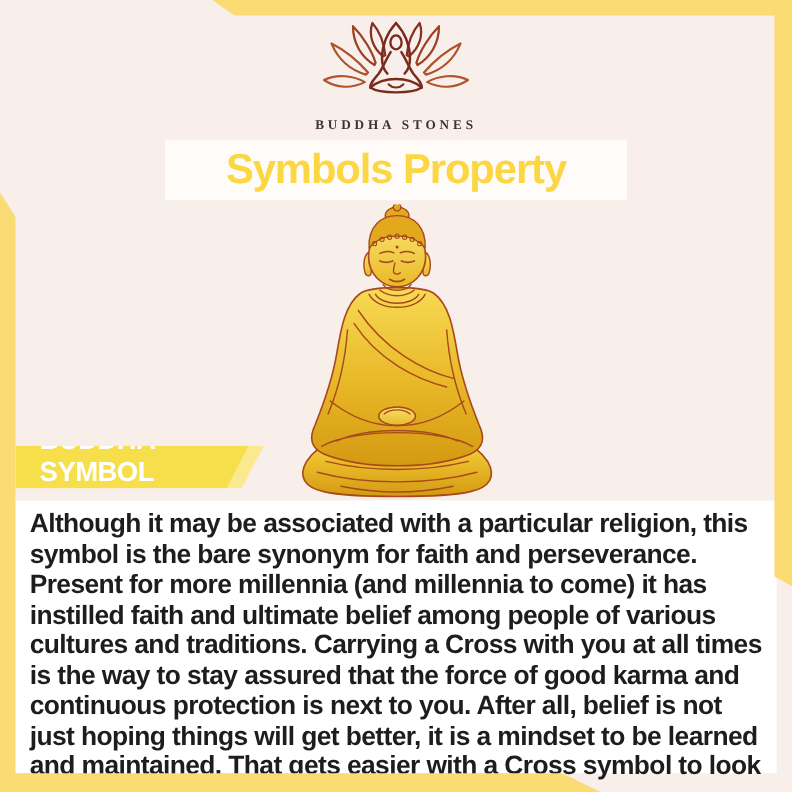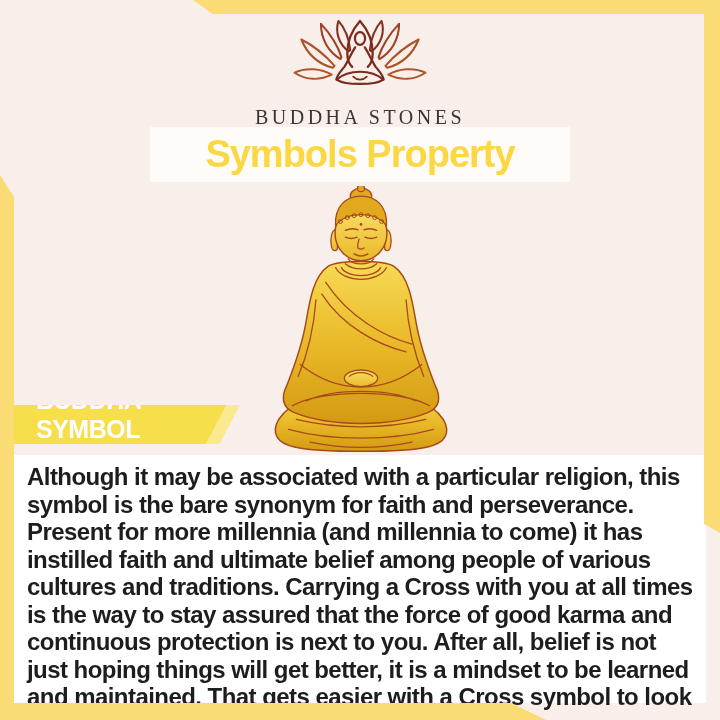--- a/index.html
+++ b/index.html
@@ -5,21 +5,21 @@
   html,body{margin:0;padding:0;}
   body{width:720px;height:720px;overflow:hidden;font-family:"Liberation Sans",sans-serif;}
   .page{position:relative;width:720px;height:720px;background:#f8efeb;overflow:hidden;}
 
   
   .ribbon{position:absolute;left:0;top:0;width:720px;height:720px;z-index:6;pointer-events:none;}
 
   
   .brand-header{position:absolute;left:0;top:18px;width:720px;text-align:center;z-index:3;}
   .lotus{display:block;margin:0 auto;}
-  .brand-name{margin-top:2px;font-family:"Liberation Serif",serif;font-size:20px;font-weight:400;
+  .brand-name{margin-top:2px;font-family:"Liberation Serif",serif;font-size:12px;font-weight:700;
               letter-spacing:3.5px;color:#3b3436;}
 
   
   .title-band{position:absolute;left:150px;top:127px;width:420px;height:55px;background:#fefbf9;
               display:flex;align-items:center;justify-content:center;z-index:3;}
   .title-band h1{margin:0;font-size:38px;font-weight:700;letter-spacing:-1px;color:#fbd743;
                  font-stretch:condensed;}
 
   
   .buddha-wrap{position:absolute;left:263px;top:186px;width:196px;height:269px;z-index:3;}

